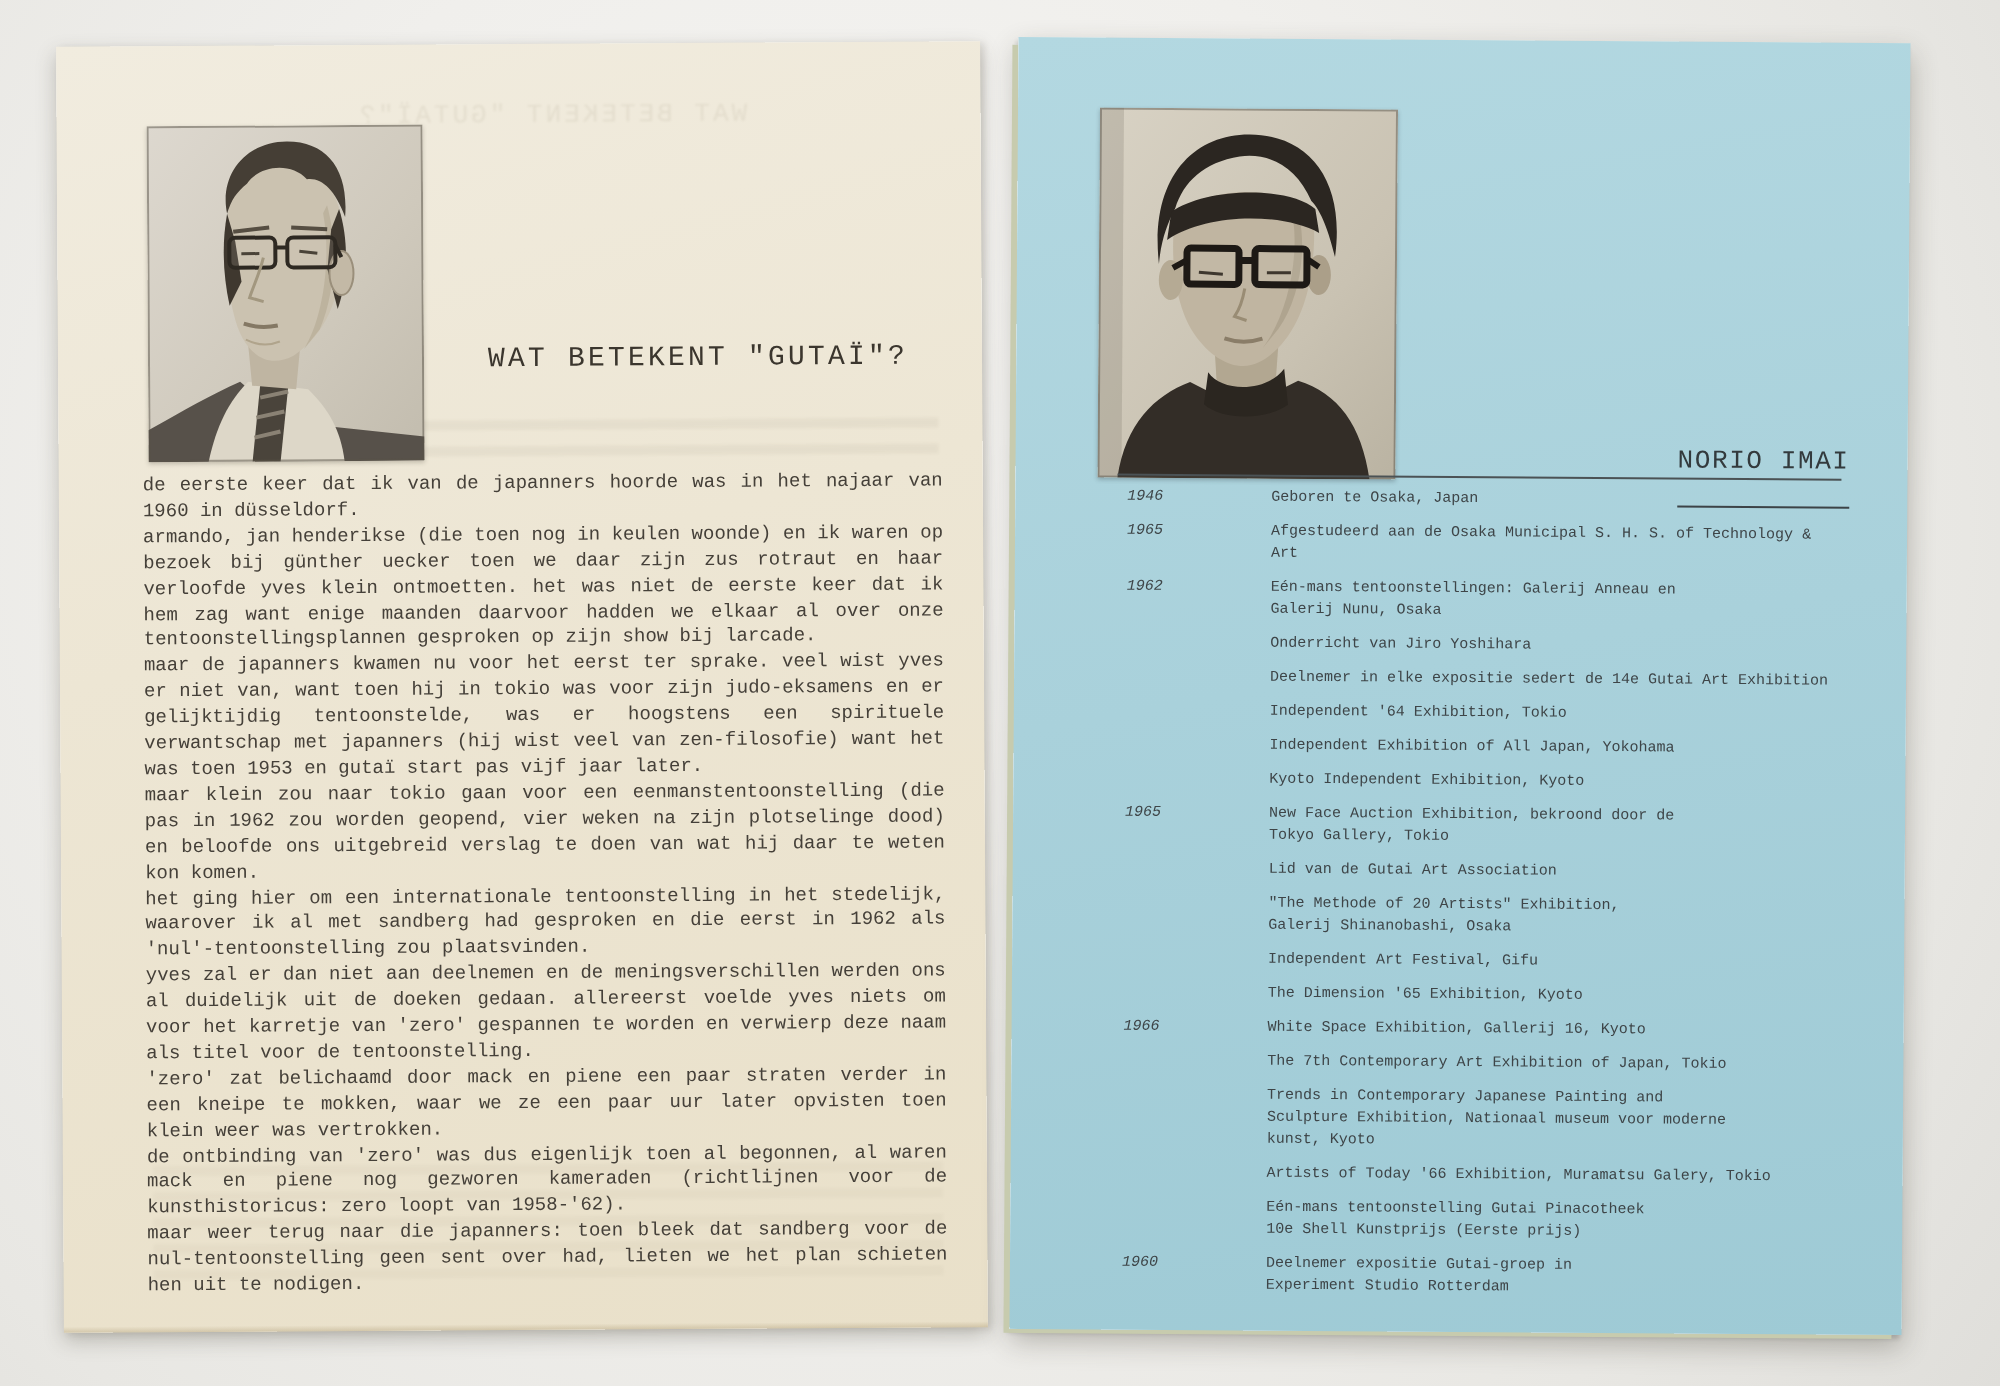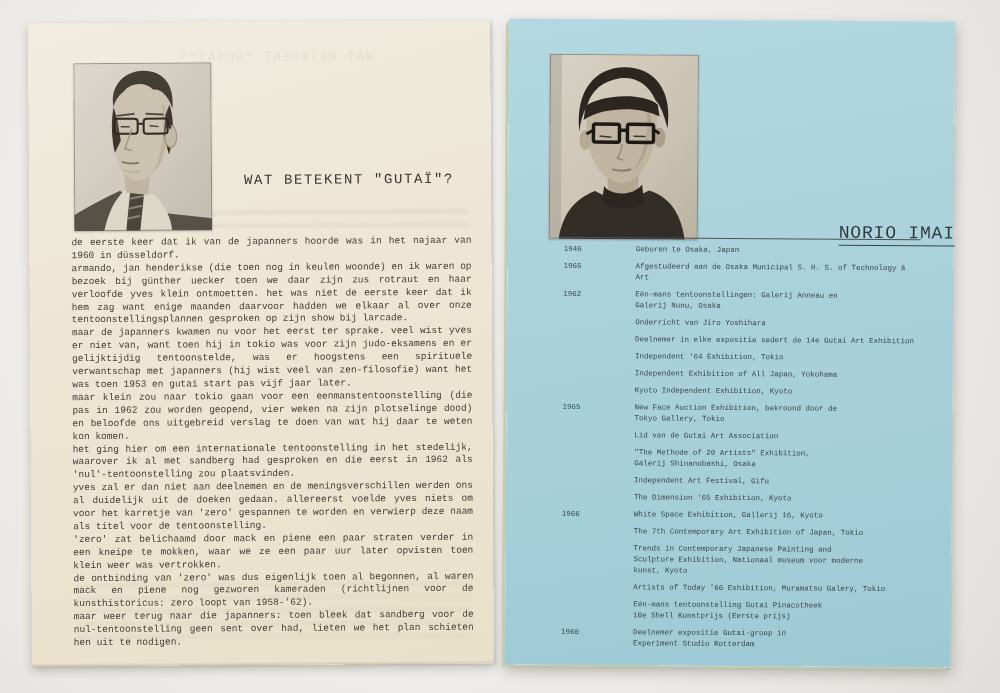--- a/index.html
+++ b/index.html
@@ -53,33 +53,33 @@
     transform:rotate(0.4deg);
     background:linear-gradient(170deg, #b3d8e1 0%, #a9d1db 48%, #9ecad5 100%);
     box-shadow: -4px 3px 0 -1px #c7cbae, -1px 2px 2px rgba(0,0,0,0.14), 0 6px 14px rgba(60,55,45,0.32);
   }
   .photo-right {
     position:absolute; left:41px; top:35px; width:149px; height:185px;
     box-shadow:0 1px 2px rgba(40,50,55,0.3);
   }
   .artist-name {
     position:absolute; left:331px; top:202px;
-    font-size:18px; letter-spacing:0.8px; color:#333a3d;
-    padding-bottom:2px; border-bottom:1.3px solid #3c4347; white-space:nowrap;
+    font-size:13px; letter-spacing:0.8px; color:#333a3d;
+    padding-bottom:15px; border-bottom:1.3px solid #3c4347; white-space:nowrap;
   }
   .rule-right {
     position:absolute; left:51px; top:218px; width:362px; height:1.3px;
     background:#4b5255;
   }
   .timeline {
     position:absolute; left:56px; top:225px; width:360px;
     font-size:7.5px; line-height:11px; color:#3e4548;
   }
   .timeline-row { display:flex; margin-bottom:6px; }
-  .timeline-year { width:72px; flex:none; }
+  .timeline-year { width:72px; flex:none;font-style:italic; }
   .timeline-text { flex:1; white-space:pre-line; }
 </style>
 </head>
 <body>
 
 <div class="scene">
 
   <div class="paper-left">
 
     <div class="ghost-title">WAT BETEKENT "GUTAÏ"?</div>

